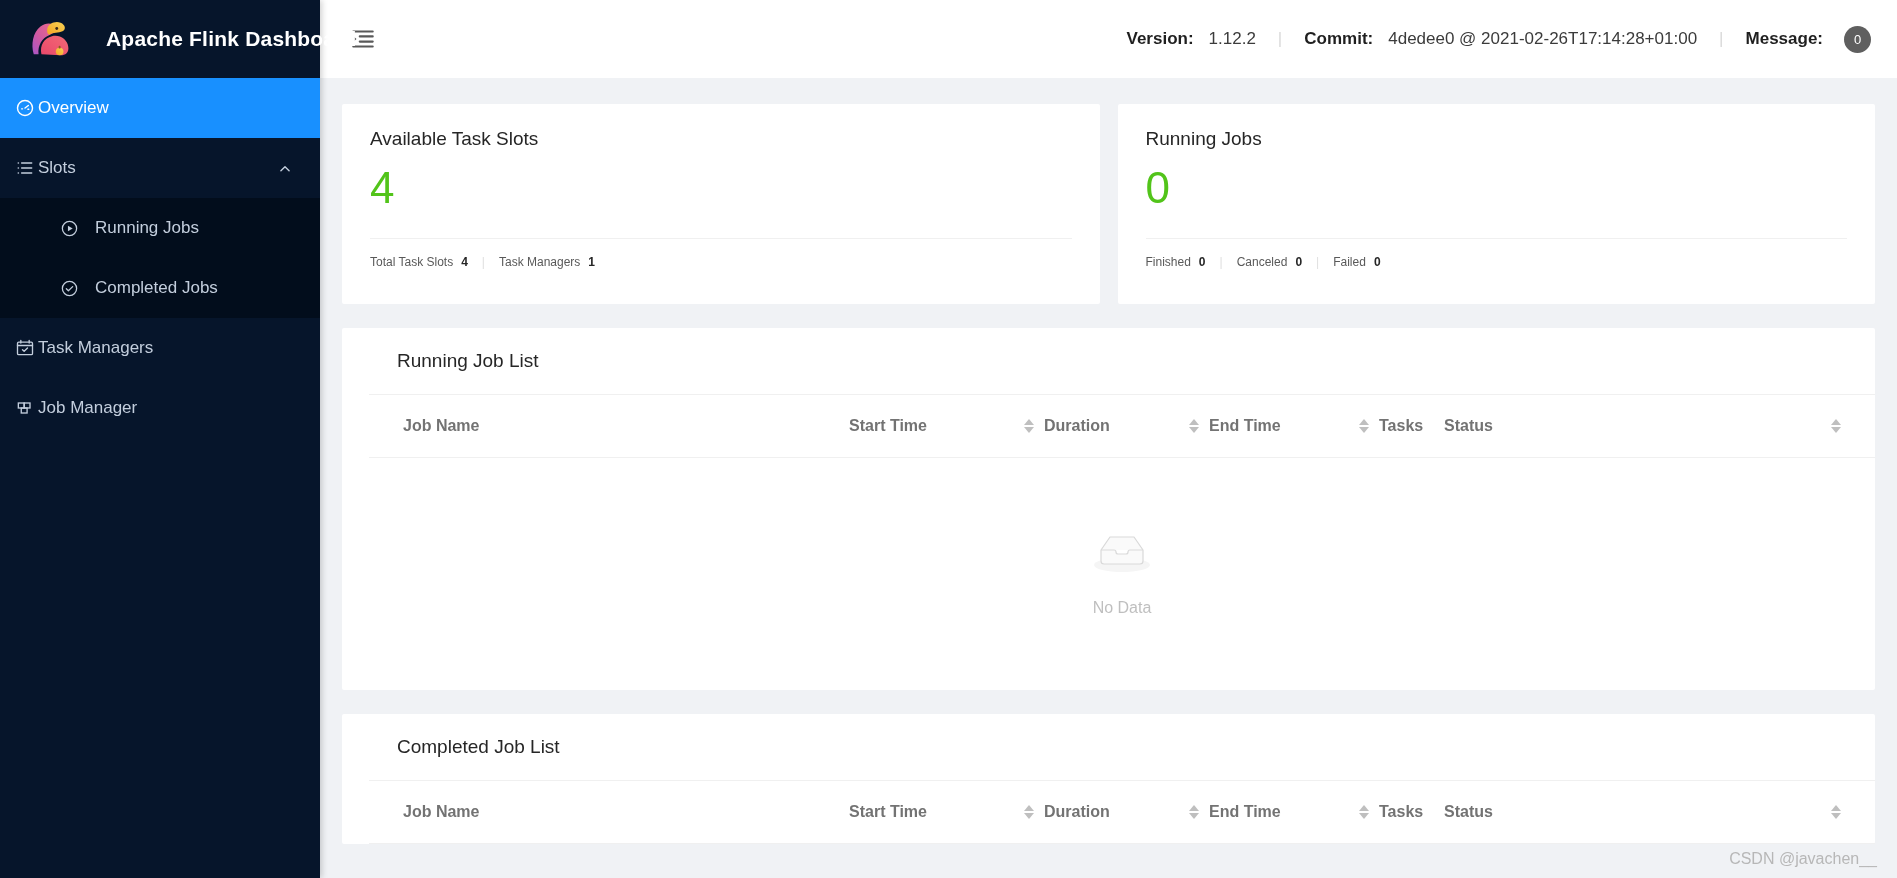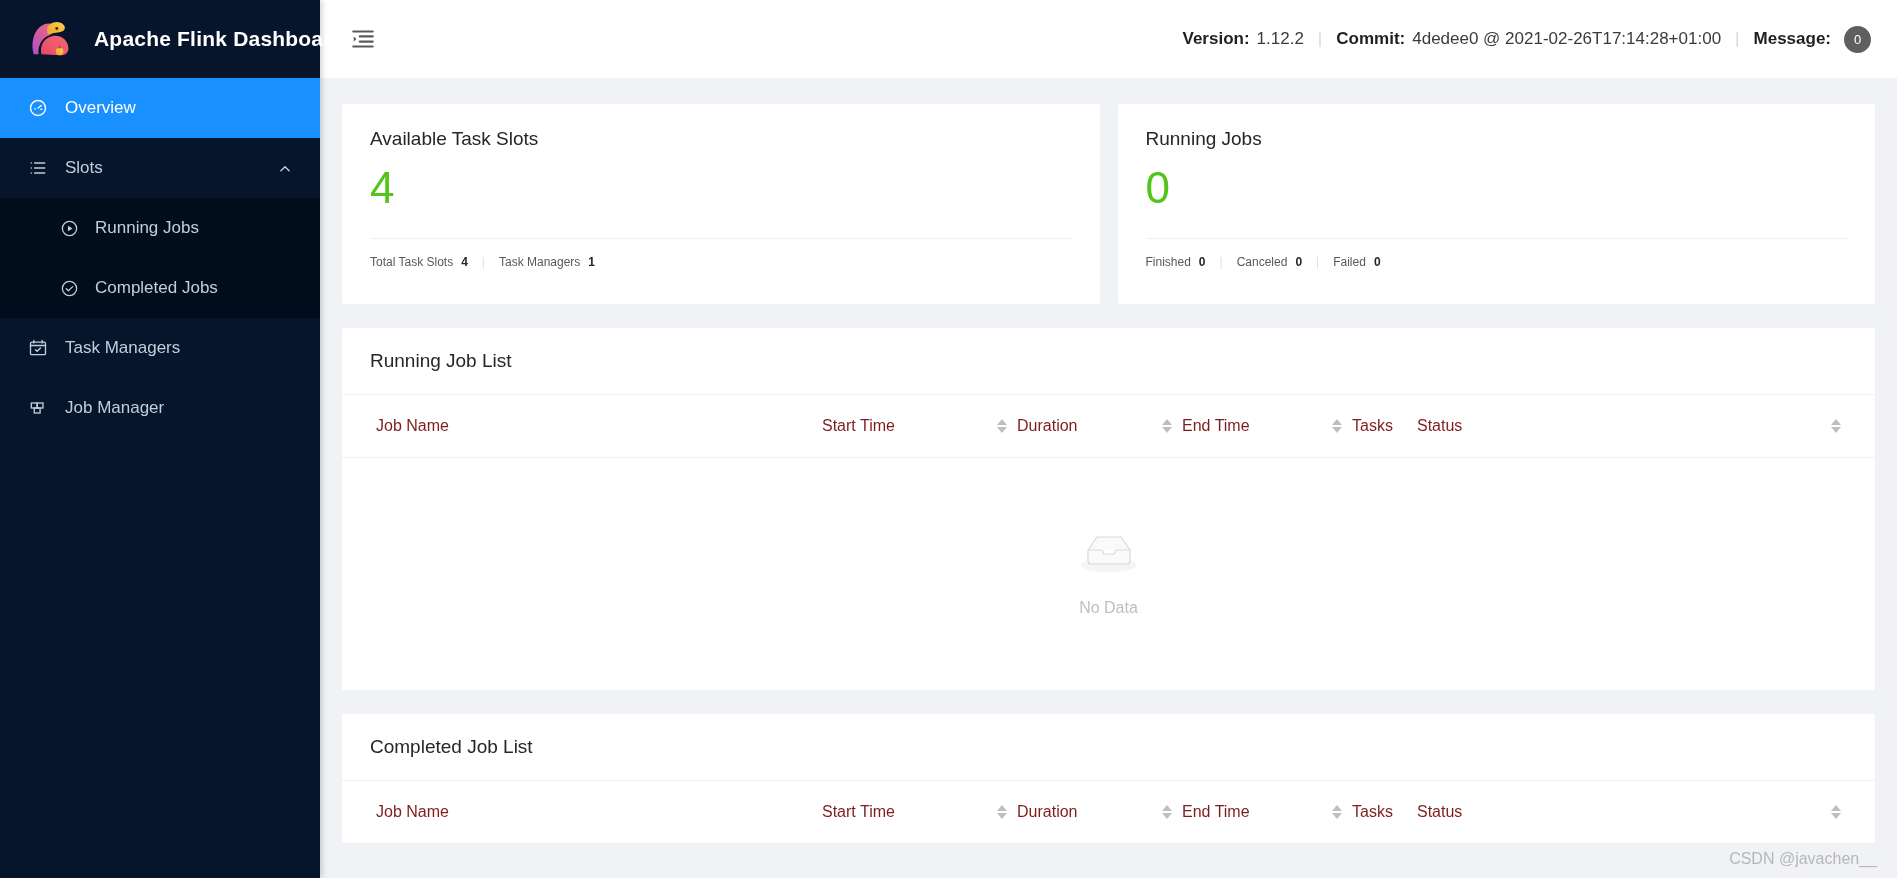--- a/index.html
+++ b/index.html
@@ -14,31 +14,31 @@
   
   .sidebar {
     width: 320px; min-width: 320px; height: 878px;
     background: #06152b;
     display: flex; flex-direction: column;
     position: relative; z-index: 5;
     box-shadow: 2px 0 6px rgba(0,0,0,.18);
   }
   .brand {
     height: 78px; display: flex; align-items: center;
-    padding-left: 28px; gap: 20px;
+    padding-left: 28px; gap: 32px;
   }
   .brand-logo { width: 46px; height: 46px; flex: 0 0 46px; }
   .brand-title {
     color: #ffffff; font-size: 21px; font-weight: bold;
     letter-spacing: .2px; white-space: nowrap;
   }
   .nav { display: flex; flex-direction: column; }
   .nav-item {
     height: 60px; display: flex; align-items: center;
-    padding-left: 28px; gap: 17px; cursor: pointer;
+    padding-left: 15px; gap: 3px; cursor: pointer;
     color: #c3cedd; font-size: 17px; position: relative;
   }
   .nav-item .ico { width: 20px; height: 20px; flex: 0 0 20px; display:block; }
   .nav-item.active { background: #1890ff; color: #ffffff; }
   .nav-item.active .ico { color: #ffffff; }
   .nav-label { white-space: nowrap; }
   .nav-caret {
     position: absolute; right: 28px; width: 14px; height: 14px;
     color: #c3cedd;
   }
@@ -54,21 +54,21 @@
   .main { flex: 1; height: 878px; display: flex; flex-direction: column;
           background: #f0f2f5; position: relative; overflow: hidden; }
   .topbar {
     height: 78px; min-height: 78px; background: #ffffff;
     display: flex; align-items: center;
     padding: 0 26px 0 30px; position: relative; z-index: 3;
   }
   .menu-fold { width: 26px; height: 26px; color: #595959; cursor: pointer; }
   .topbar-right {
     margin-left: auto; display: flex; align-items: center;
-    font-size: 17px; color: #3b3b3b; gap: 0;
+    font-size: 17px; color: #3b3b3b; gap: 8px;
   }
   .ti-strong { font-weight: bold; color: #1f1f1f; }
   .ti-val { margin-left: 7px; color: #3b3b3b; }
   .ti-sep { color: #d9d9d9; margin: 0 14px; }
   .msg-badge {
     width: 27px; height: 27px; border-radius: 50%;
     background: #5f5f5f; color: #ffffff;
     font-size: 13px; display: flex; align-items: center;
     justify-content: center; margin-left: 13px;
   }
@@ -82,29 +82,29 @@
   .stat-big { font-size: 44px; color: #52c41a; margin-top: 14px; line-height: 1.1; }
   .stat-hr { border-top: 1px solid #f0f0f0; margin-top: 26px; }
   .stat-foot {
     display: flex; align-items: center; font-size: 12px;
     color: #595959; padding-top: 16px;
   }
   .sf-label { color: #595959; }
   .sf-num { font-weight: bold; color: #262626; margin-left: 8px; }
   .sf-sep { color: #e0e0e0; margin: 0 14px; }
 
-  .list-card { margin-top: 24px; }
+  .list-card { margin-top: 24px; padding-left: 27px; }
   .list-head {
     padding: 22px 28px; font-size: 19px; color: #262626;
     border-bottom: 1px solid #f0f0f0;
   }
   table { width: 100%; border-collapse: collapse; table-layout: fixed; }
   th {
-    text-align: right; font-weight: normal; font-size: 16px;
-    color: #7f1d1d; padding: 22px 0 22px 0; border-bottom: 1px solid #f0f0f0;
+    text-align: right; font-weight: bold; font-size: 16px;
+    color: #737373; padding: 22px 0 22px 0; border-bottom: 1px solid #f0f0f0;
   }
   th .th-inner { display: flex; align-items: center; gap: 10px; }
   .sorter { display: inline-flex; flex-direction: column; gap: 2px; }
   .sorter i { display:block; width: 0; height: 0; border-left: 5px solid transparent;
               border-right: 5px solid transparent; }
   .sorter i.up { border-bottom: 6px solid #bfbfbf; }
   .sorter i.dn { border-top: 6px solid #bfbfbf; }
   .col-name { padding-left: 34px; }
   .empty {
     height: 232px; display: flex; flex-direction: column;

